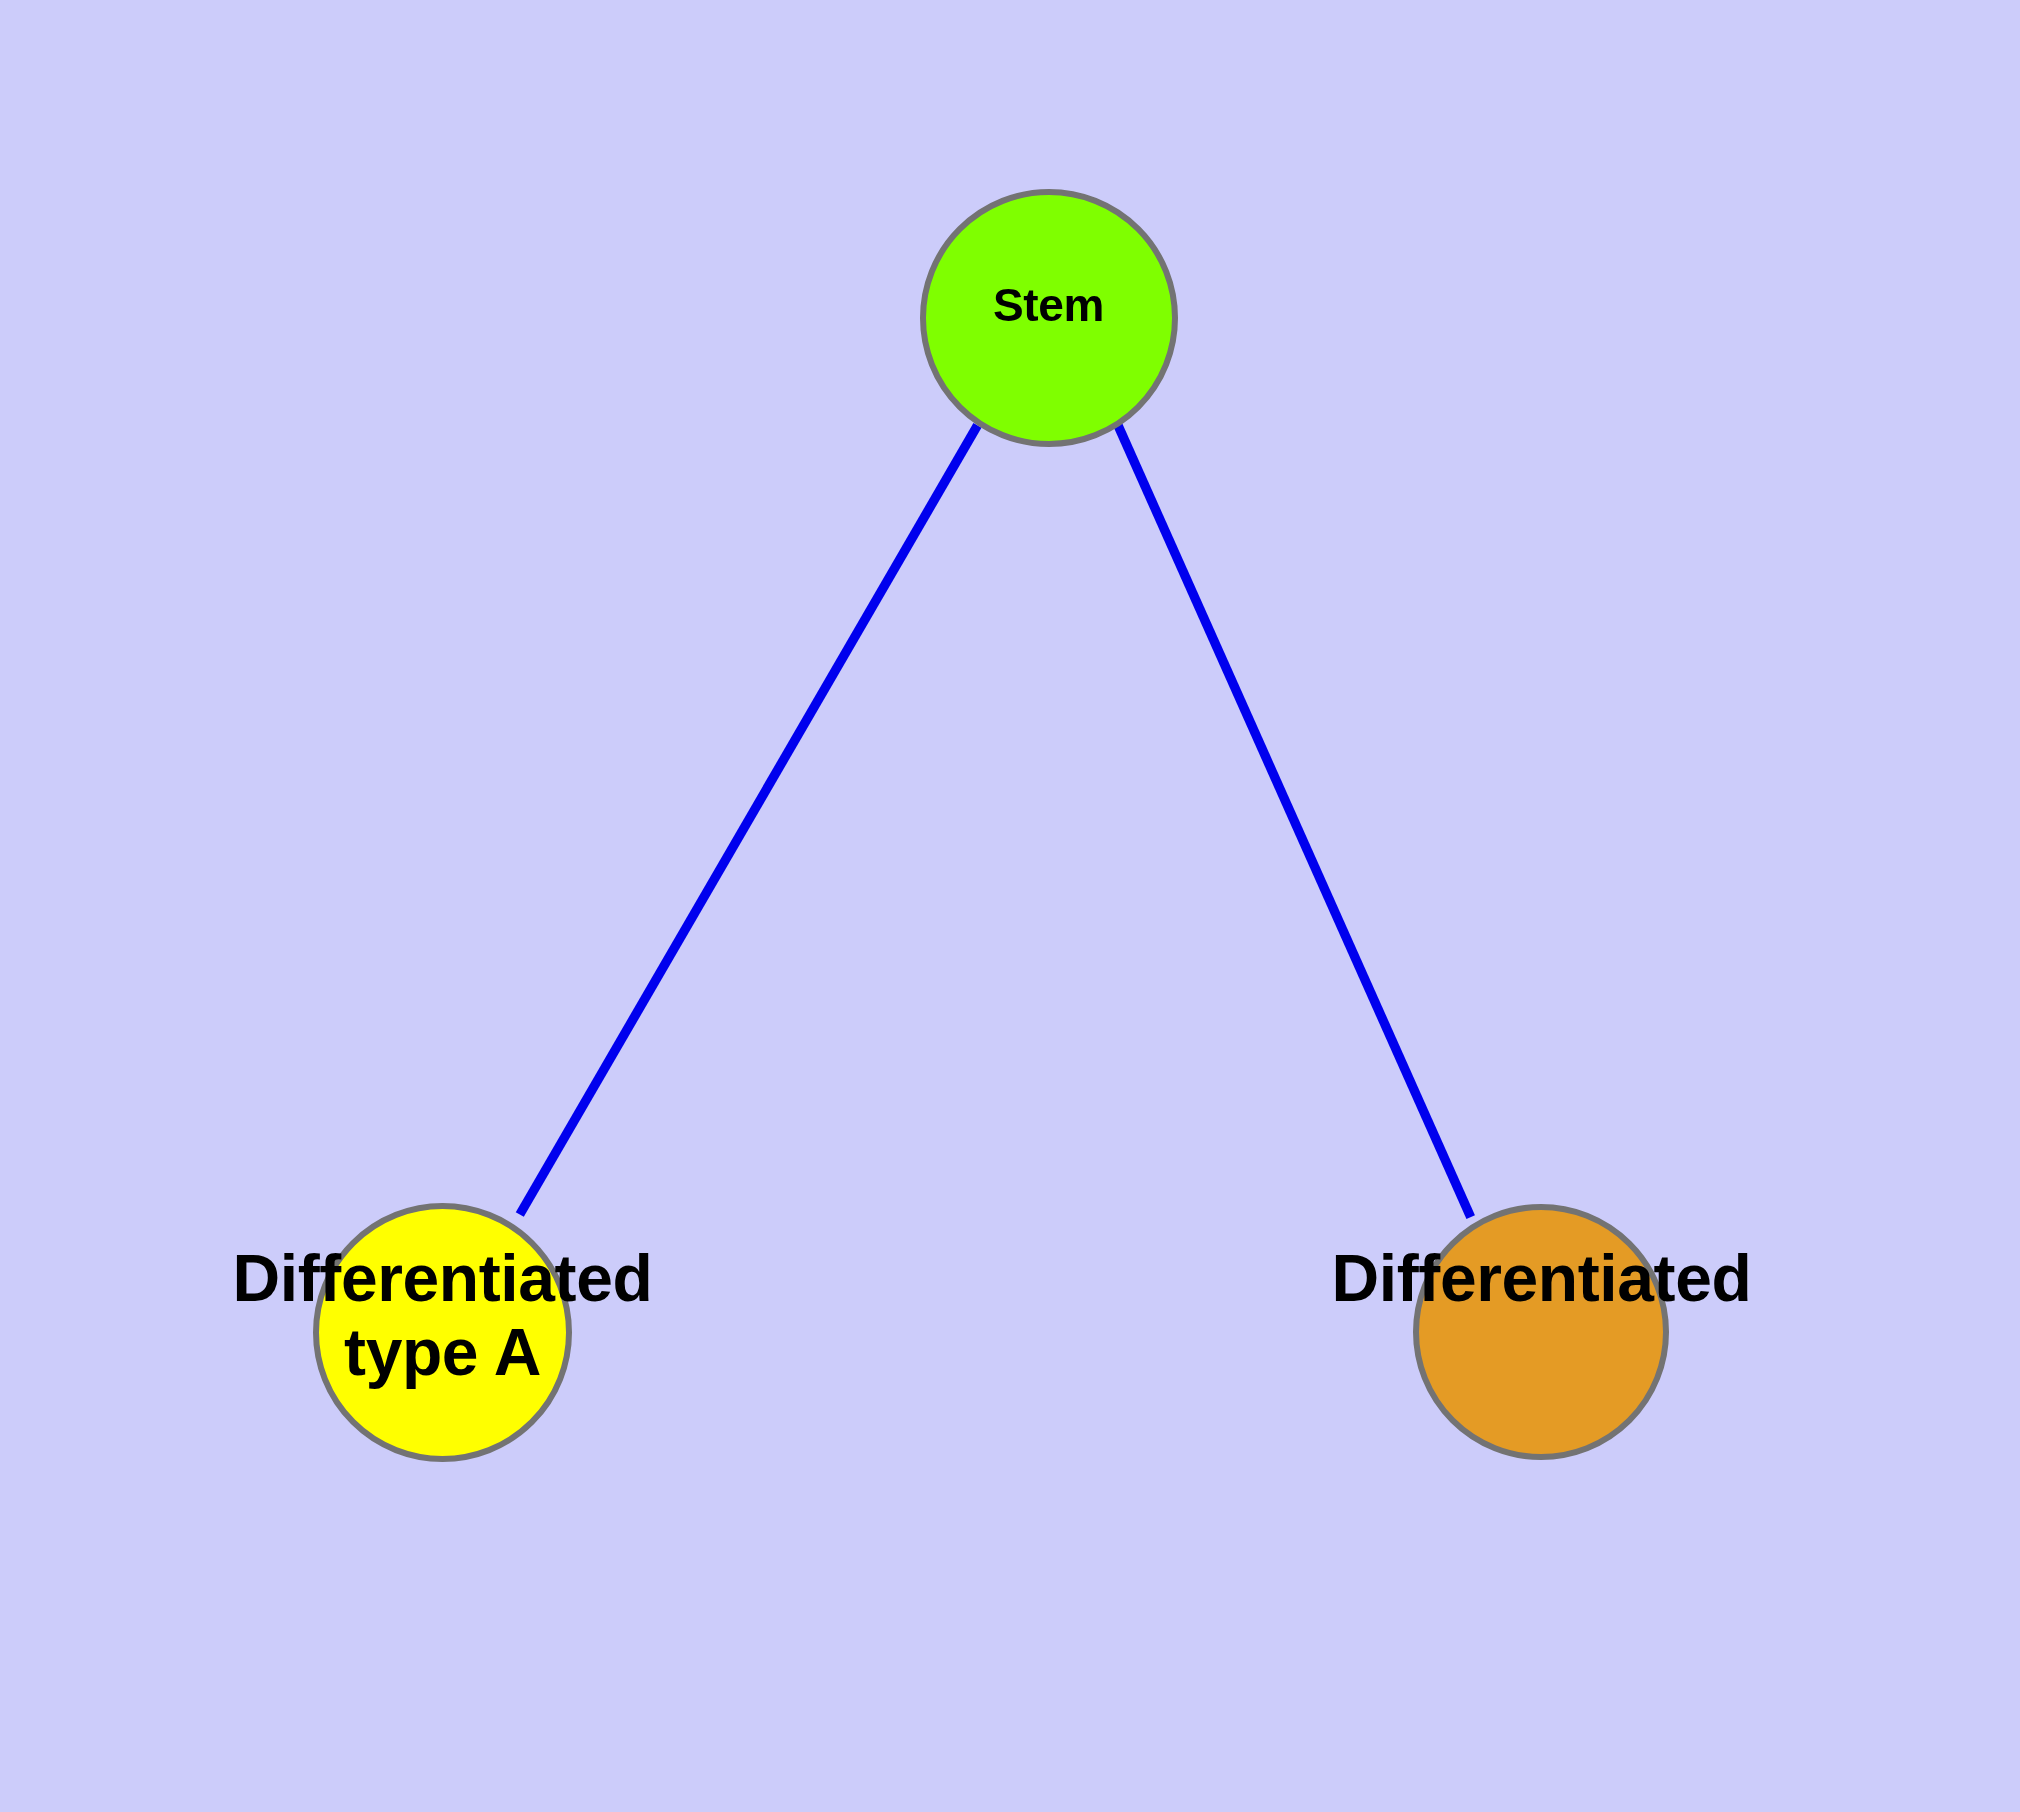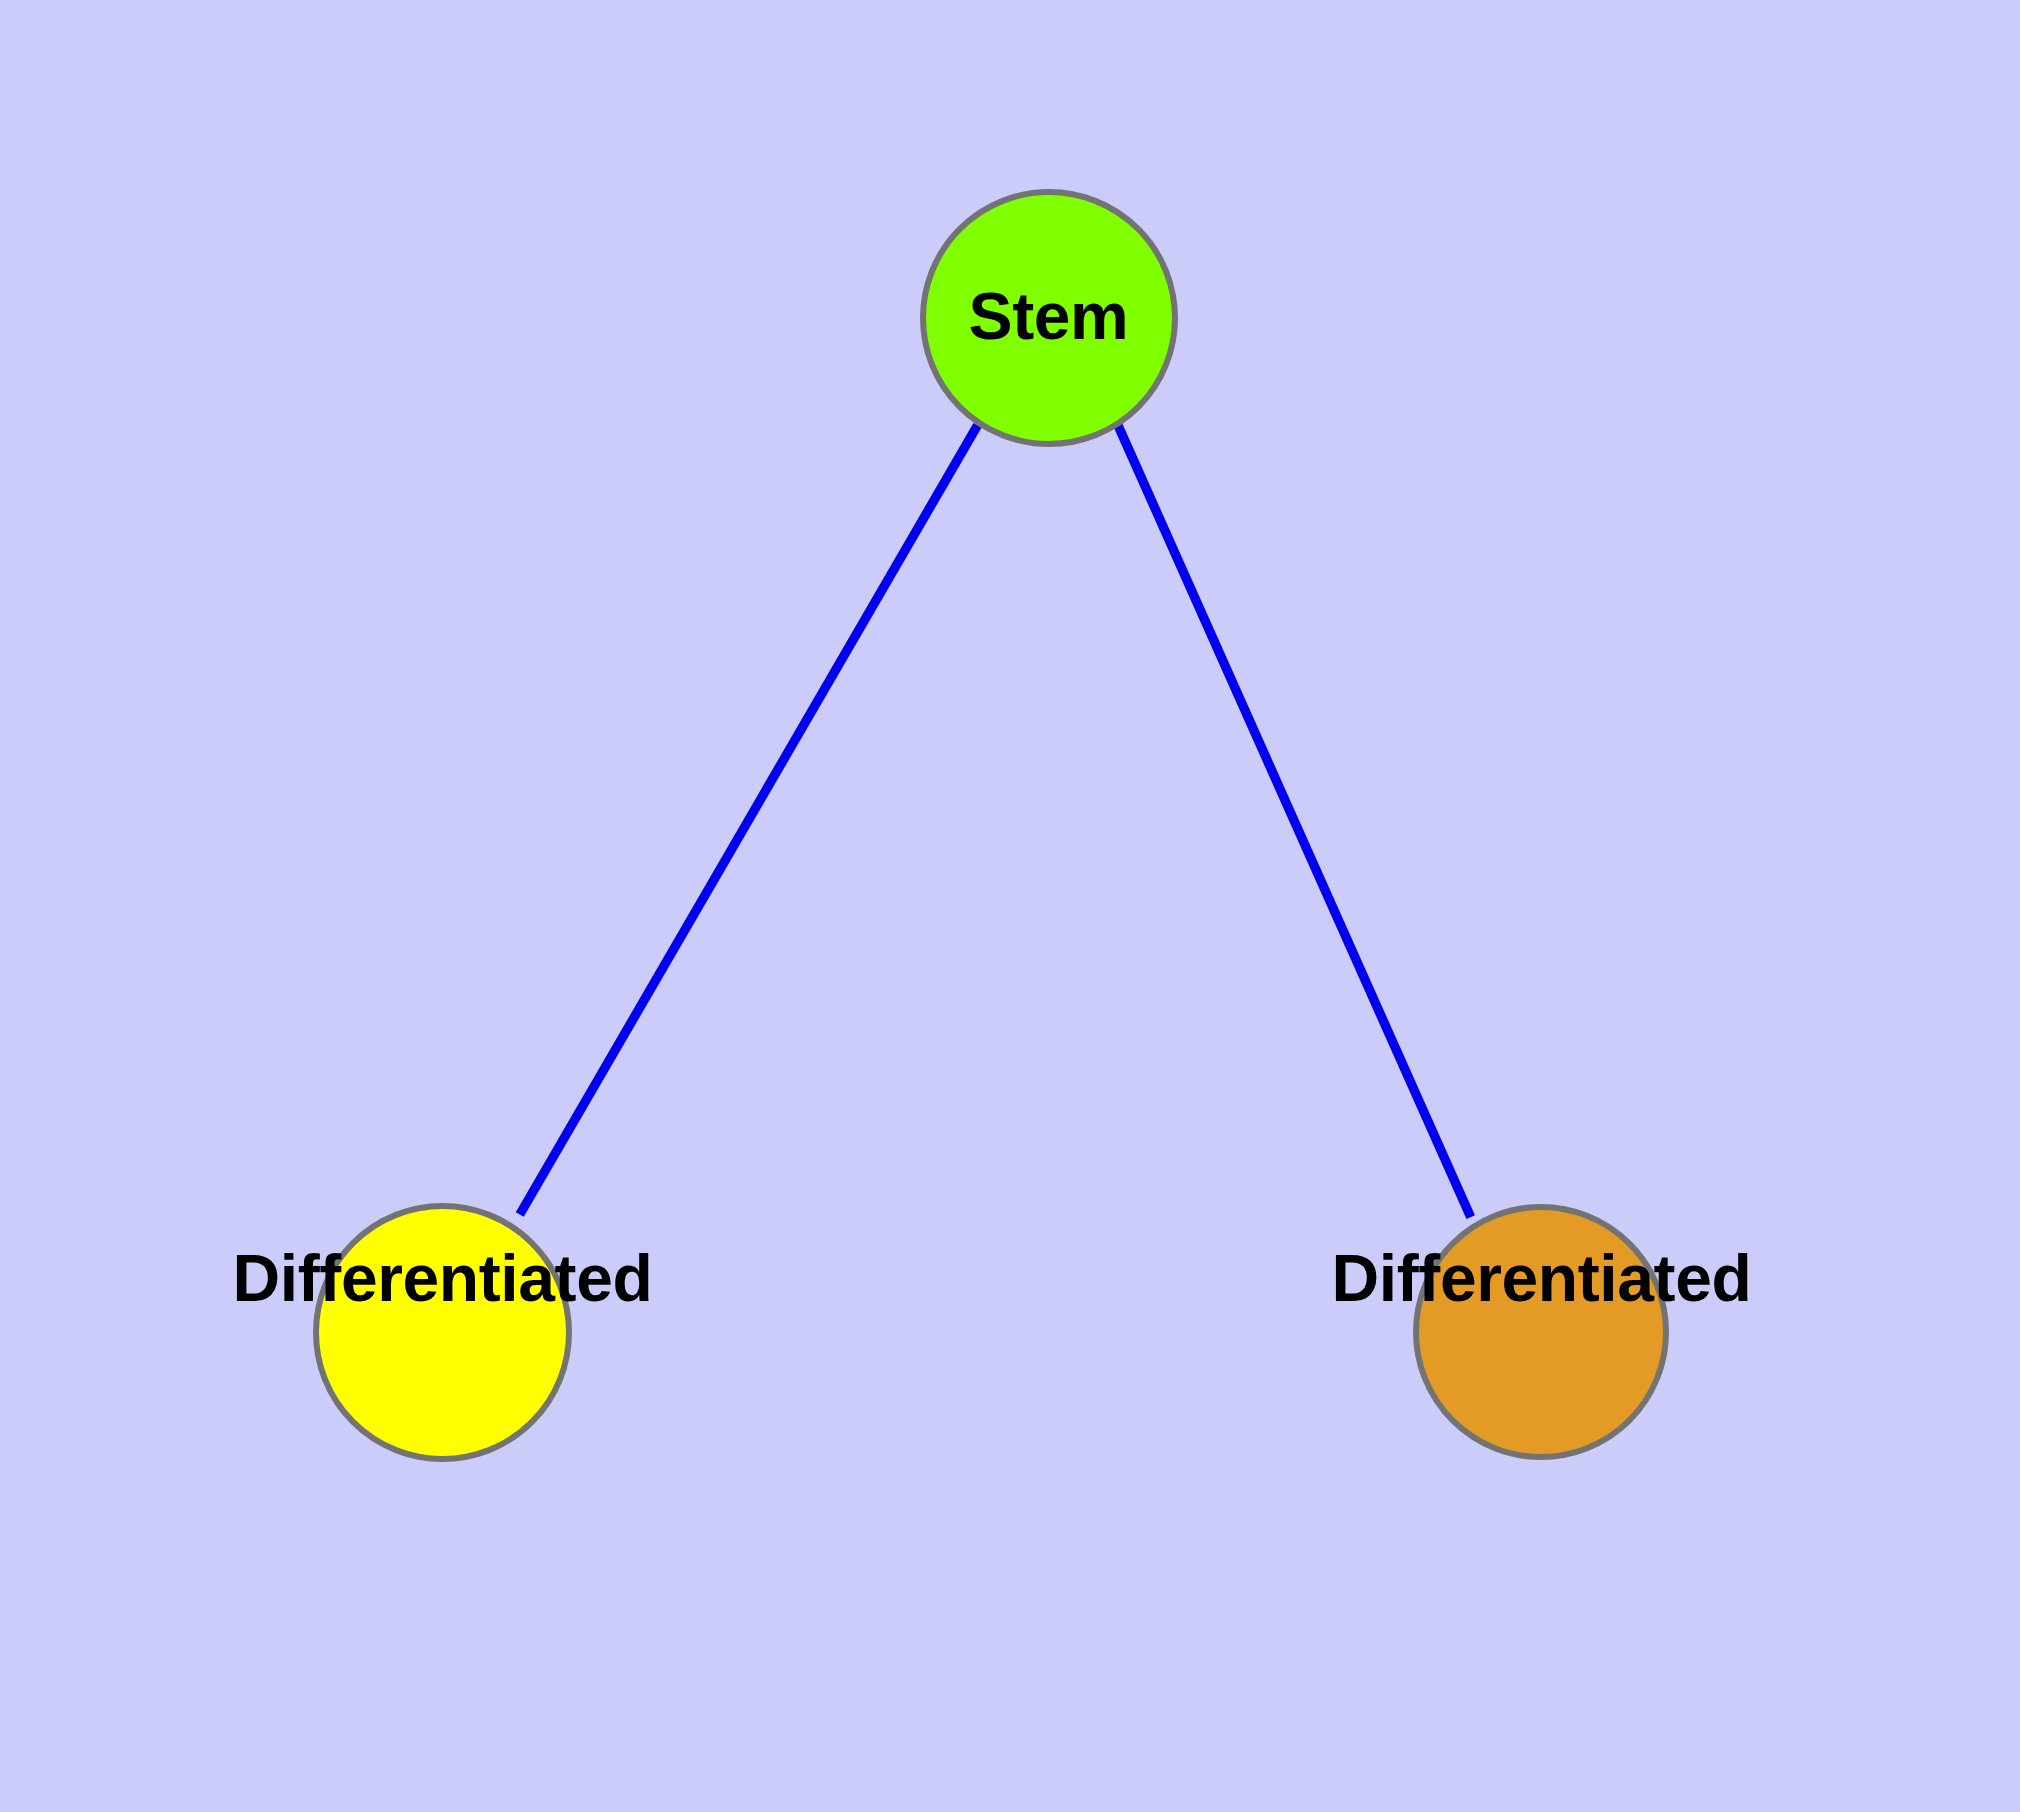--- a/index.html
+++ b/index.html
@@ -45,21 +45,21 @@
   #node-stem {
     left: 920px;
     top: 189px;
     width: 259px;
     height: 259px;
   }
   #label-stem {
     left: 794px;
     top: 280px;
     width: 509px;
-    font-size: 66px;
+    font-size: 46px;
   }
   #node-diff-a {
     left: 313px;
     top: 1203px;
     width: 259px;
     height: 259px;
   }
   #label-diff-a {
     left: 188px;
     top: 1242px;
@@ -92,20 +92,21 @@
   <div class="node" id="node-stem" style="background: rgb(127, 255, 0); left: 920px; top: 189px; width: 258px; height: 258px; border-color: rgb(115, 115, 115);"></div>
 
   <div class="node" id="node-diff-a" style="background: rgb(255, 255, 0); left: 313px; top: 1203px; width: 259px; height: 259px; border-color: rgb(115, 115, 115);"></div>
 
   <div class="node" id="node-diff-b" style="background: rgb(228, 155, 37); left: 1413px; top: 1204px; width: 256px; height: 256px; border-color: rgb(115, 115, 115);"></div>
 
   <div class="node-label" id="label-stem" style="left: 794px;">Stem</div>
 
   <div class="node-label" id="label-diff-a" style="left: 188px;">
     <div>Differentiated</div>
+    <div>type A</div>
   </div>
 
   <div class="node-label" id="label-diff-b" style="left: 1287px;">
     <div>Differentiated</div>
   </div>
 
 </div>
 
 
 </body></html>

